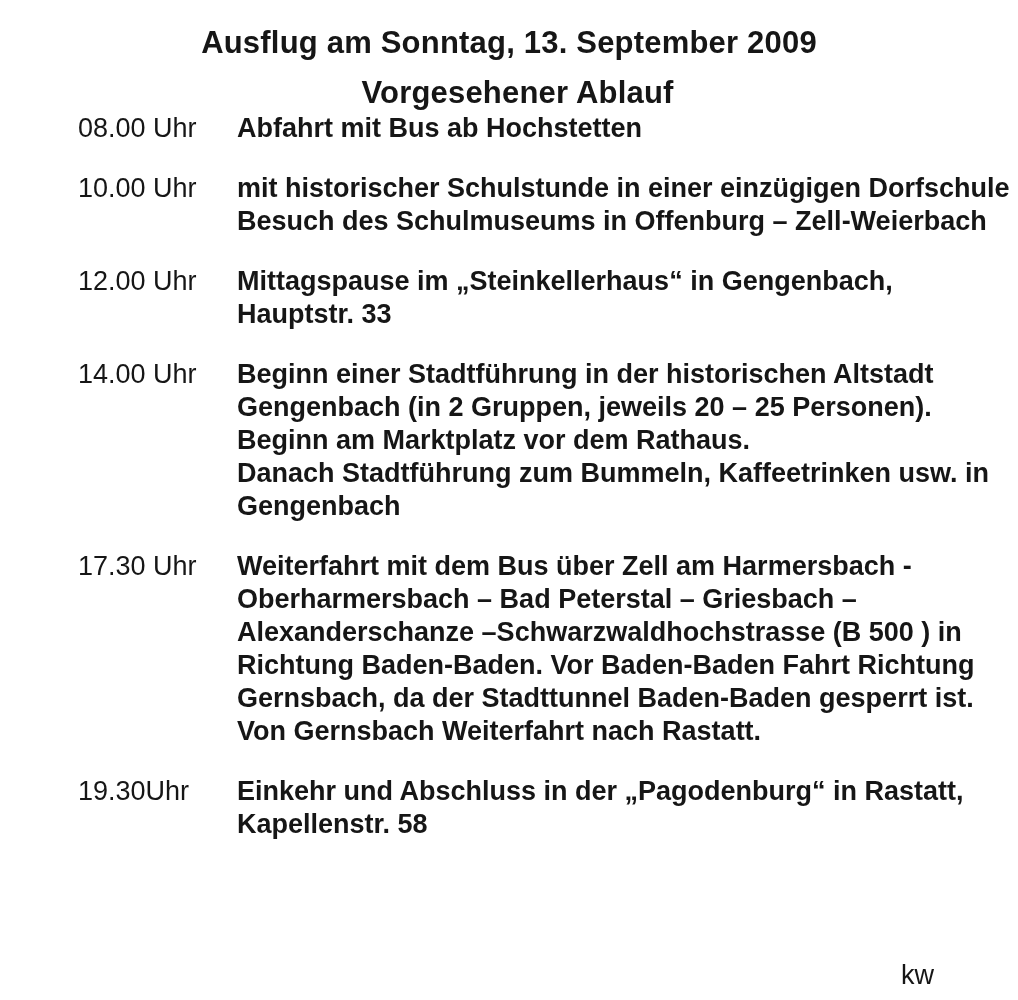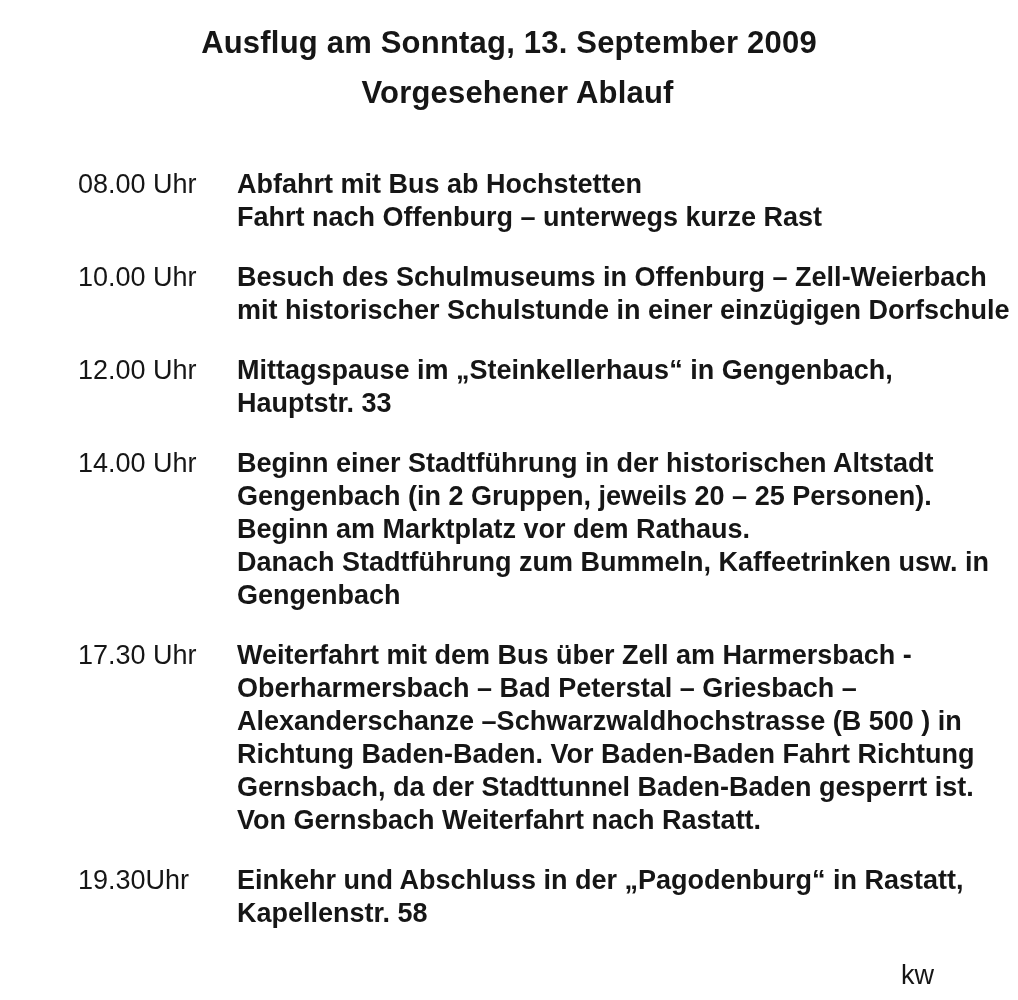--- a/index.html
+++ b/index.html
@@ -32,21 +32,20 @@
   }
   .doc-subtitle {
     font-size: 31px;
     font-weight: bold;
     line-height: 38px;
     margin-top: 12px;
     letter-spacing: 0.2px;
     padding-left: 17px;
   }
   .schedule {
-    margin-top: 56px;
     padding-left: 78px;
     padding-right: 60px;
   }
   .entry {
     display: flex;
     align-items: flex-start;
     margin-bottom: 27px;
   }
   .entry-time {
     flex: 0 0 159px;
@@ -79,29 +78,28 @@
   <div class="doc-header">
     <div class="doc-title">Ausflug am Sonntag, 13. September 2009</div>
     <div class="doc-subtitle">Vorgesehener Ablauf</div>
   </div>
 
   <div class="schedule">
     <div class="entry">
       <div class="entry-time">08.00 Uhr</div>
       <div class="entry-lines">
           <div class="entry-line">Abfahrt mit Bus ab Hochstetten</div>
-          <div class="entry-line">Fahrt nach Offenburg – unterwegs kurze Rast</div>
         </div>
     </div>
 
     <div class="entry">
       <div class="entry-time">10.00 Uhr</div>
       <div class="entry-lines">
+          <div class="entry-line">mit historischer Schulstunde in einer einzügigen Dorfschule</div>
           <div class="entry-line">Besuch des Schulmuseums in Offenburg – Zell-Weierbach</div>
-          <div class="entry-line">mit historischer Schulstunde in einer einzügigen Dorfschule</div>
         </div>
     </div>
 
     <div class="entry">
       <div class="entry-time">12.00 Uhr</div>
       <div class="entry-lines">
           <div class="entry-line">Mittagspause im „Steinkellerhaus“ in Gengenbach,</div>
           <div class="entry-line">Hauptstr. 33</div>
         </div>
     </div>

